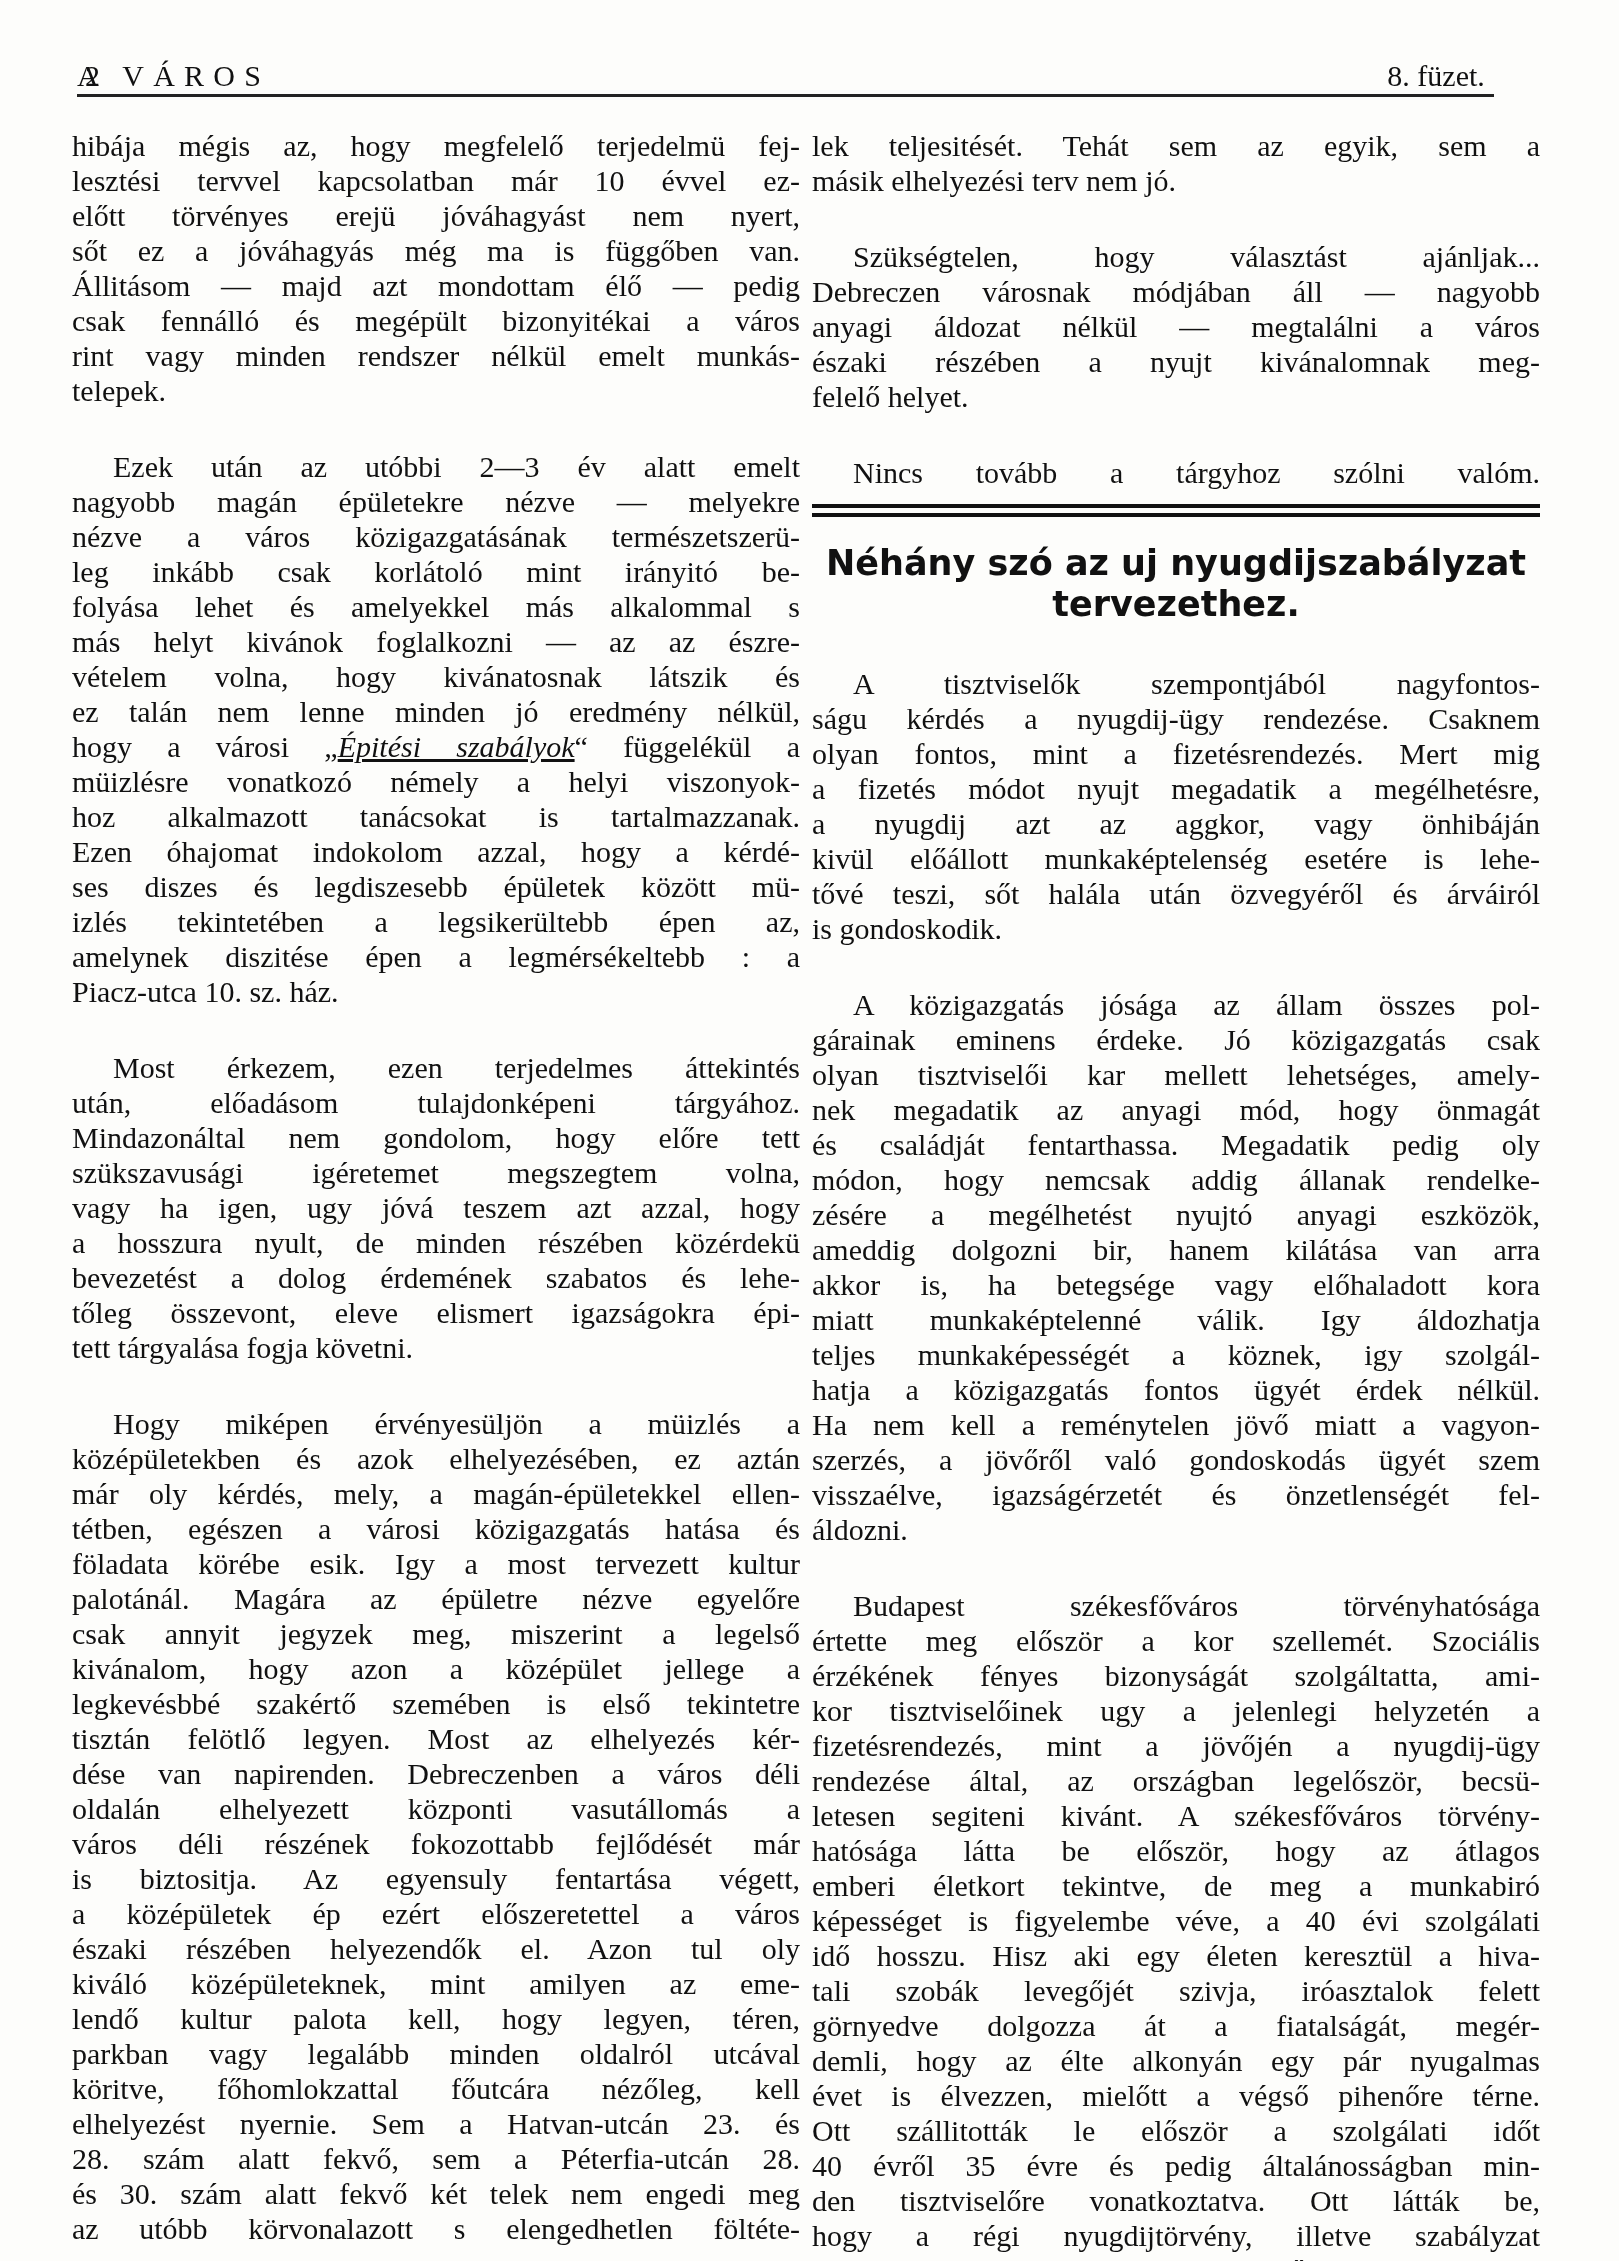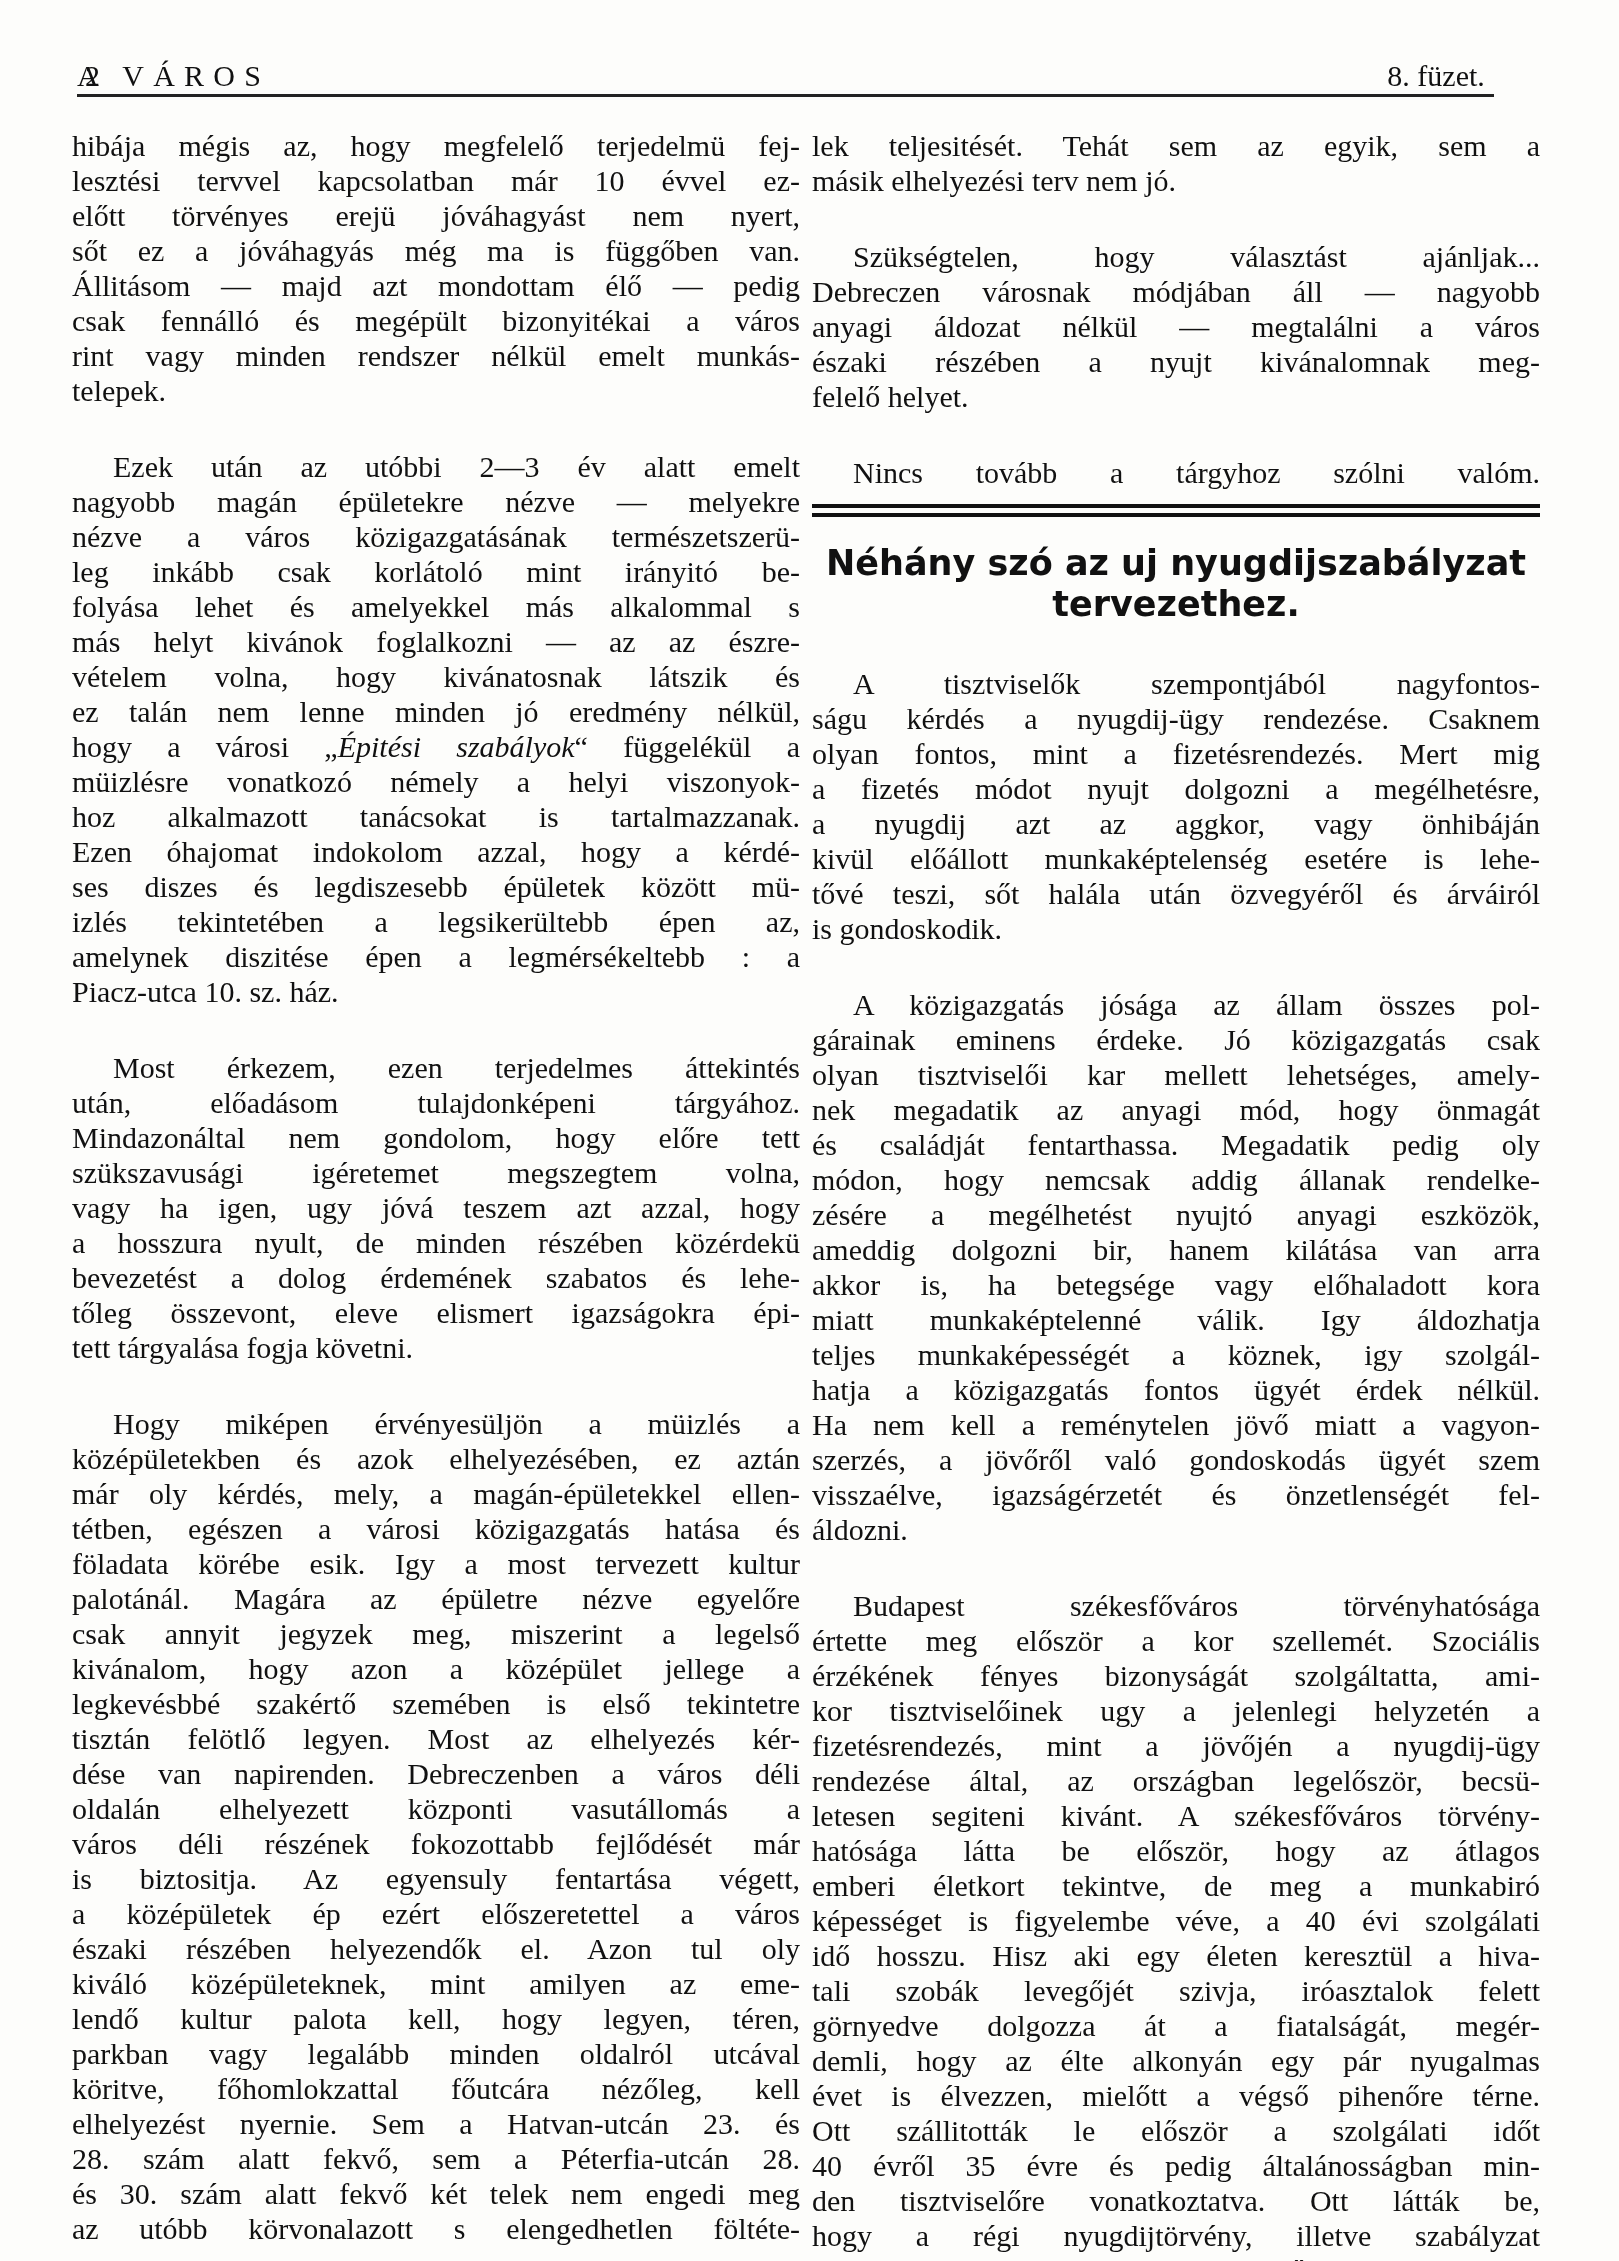--- a/index.html
+++ b/index.html
@@ -29,21 +29,21 @@
   .col-left { left: 72px; }
   .col-right { left: 812px; }
   .line {
     height: 35px; line-height: 35px;
     text-align: justify; text-align-last: justify;
     white-space: nowrap;
     display: block;
   }
   .line.last { text-align-last: left; }
   .line.indent { padding-left: 41px; margin-top: 41px; }
-  .line .it { font-style: italic; }
+  .line .it { font-style: italic; text-decoration: underline; }
   .double-rule { margin: 14.4px 0 11.8px 0; }
   .double-rule div { height: 3.9px; background: #111; }
   .double-rule div + div { margin-top: 5.2px; }
   .article-title {
     font-family: "DejaVu Sans", sans-serif; font-weight: bold;
     text-align: center; font-size: 35px; line-height: 41px;
     margin-top: 26px; margin-bottom: 23.6px;
   }
   .article-title .t { display: block; text-align: center; }
 </style>
@@ -133,21 +133,21 @@
       <div></div>
     </div>
   <div class="article-title">
     <span class="t">Néhány szó az uj nyugdijszabályzat</span>
     <span class="t">tervezethez.</span>
   </div>
   <div id="right-after">
       <span class="line indent">A tisztviselők szempontjából nagyfontos-</span>
       <span class="line">ságu kérdés a nyugdij-ügy rendezése. Csaknem</span>
       <span class="line">olyan fontos, mint a fizetésrendezés. Mert mig</span>
-      <span class="line">a fizetés módot nyujt dolgozni a megélhetésre,</span>
+      <span class="line">a fizetés módot nyujt megadatik a megélhetésre,</span>
       <span class="line">a nyugdij azt az aggkor, vagy önhibáján</span>
       <span class="line">kivül előállott munkaképtelenség esetére is lehe-</span>
       <span class="line">tővé teszi, sőt halála után özvegyéről és árváiról</span>
       <span class="line last">is gondoskodik.</span>
       <span class="line indent">A közigazgatás jósága az állam összes pol-</span>
       <span class="line">gárainak eminens érdeke. Jó közigazgatás csak</span>
       <span class="line">olyan tisztviselői kar mellett lehetséges, amely-</span>
       <span class="line">nek megadatik az anyagi mód, hogy önmagát</span>
       <span class="line">és családját fentarthassa. Megadatik pedig oly</span>
       <span class="line">módon, hogy nemcsak addig állanak rendelke-</span>

